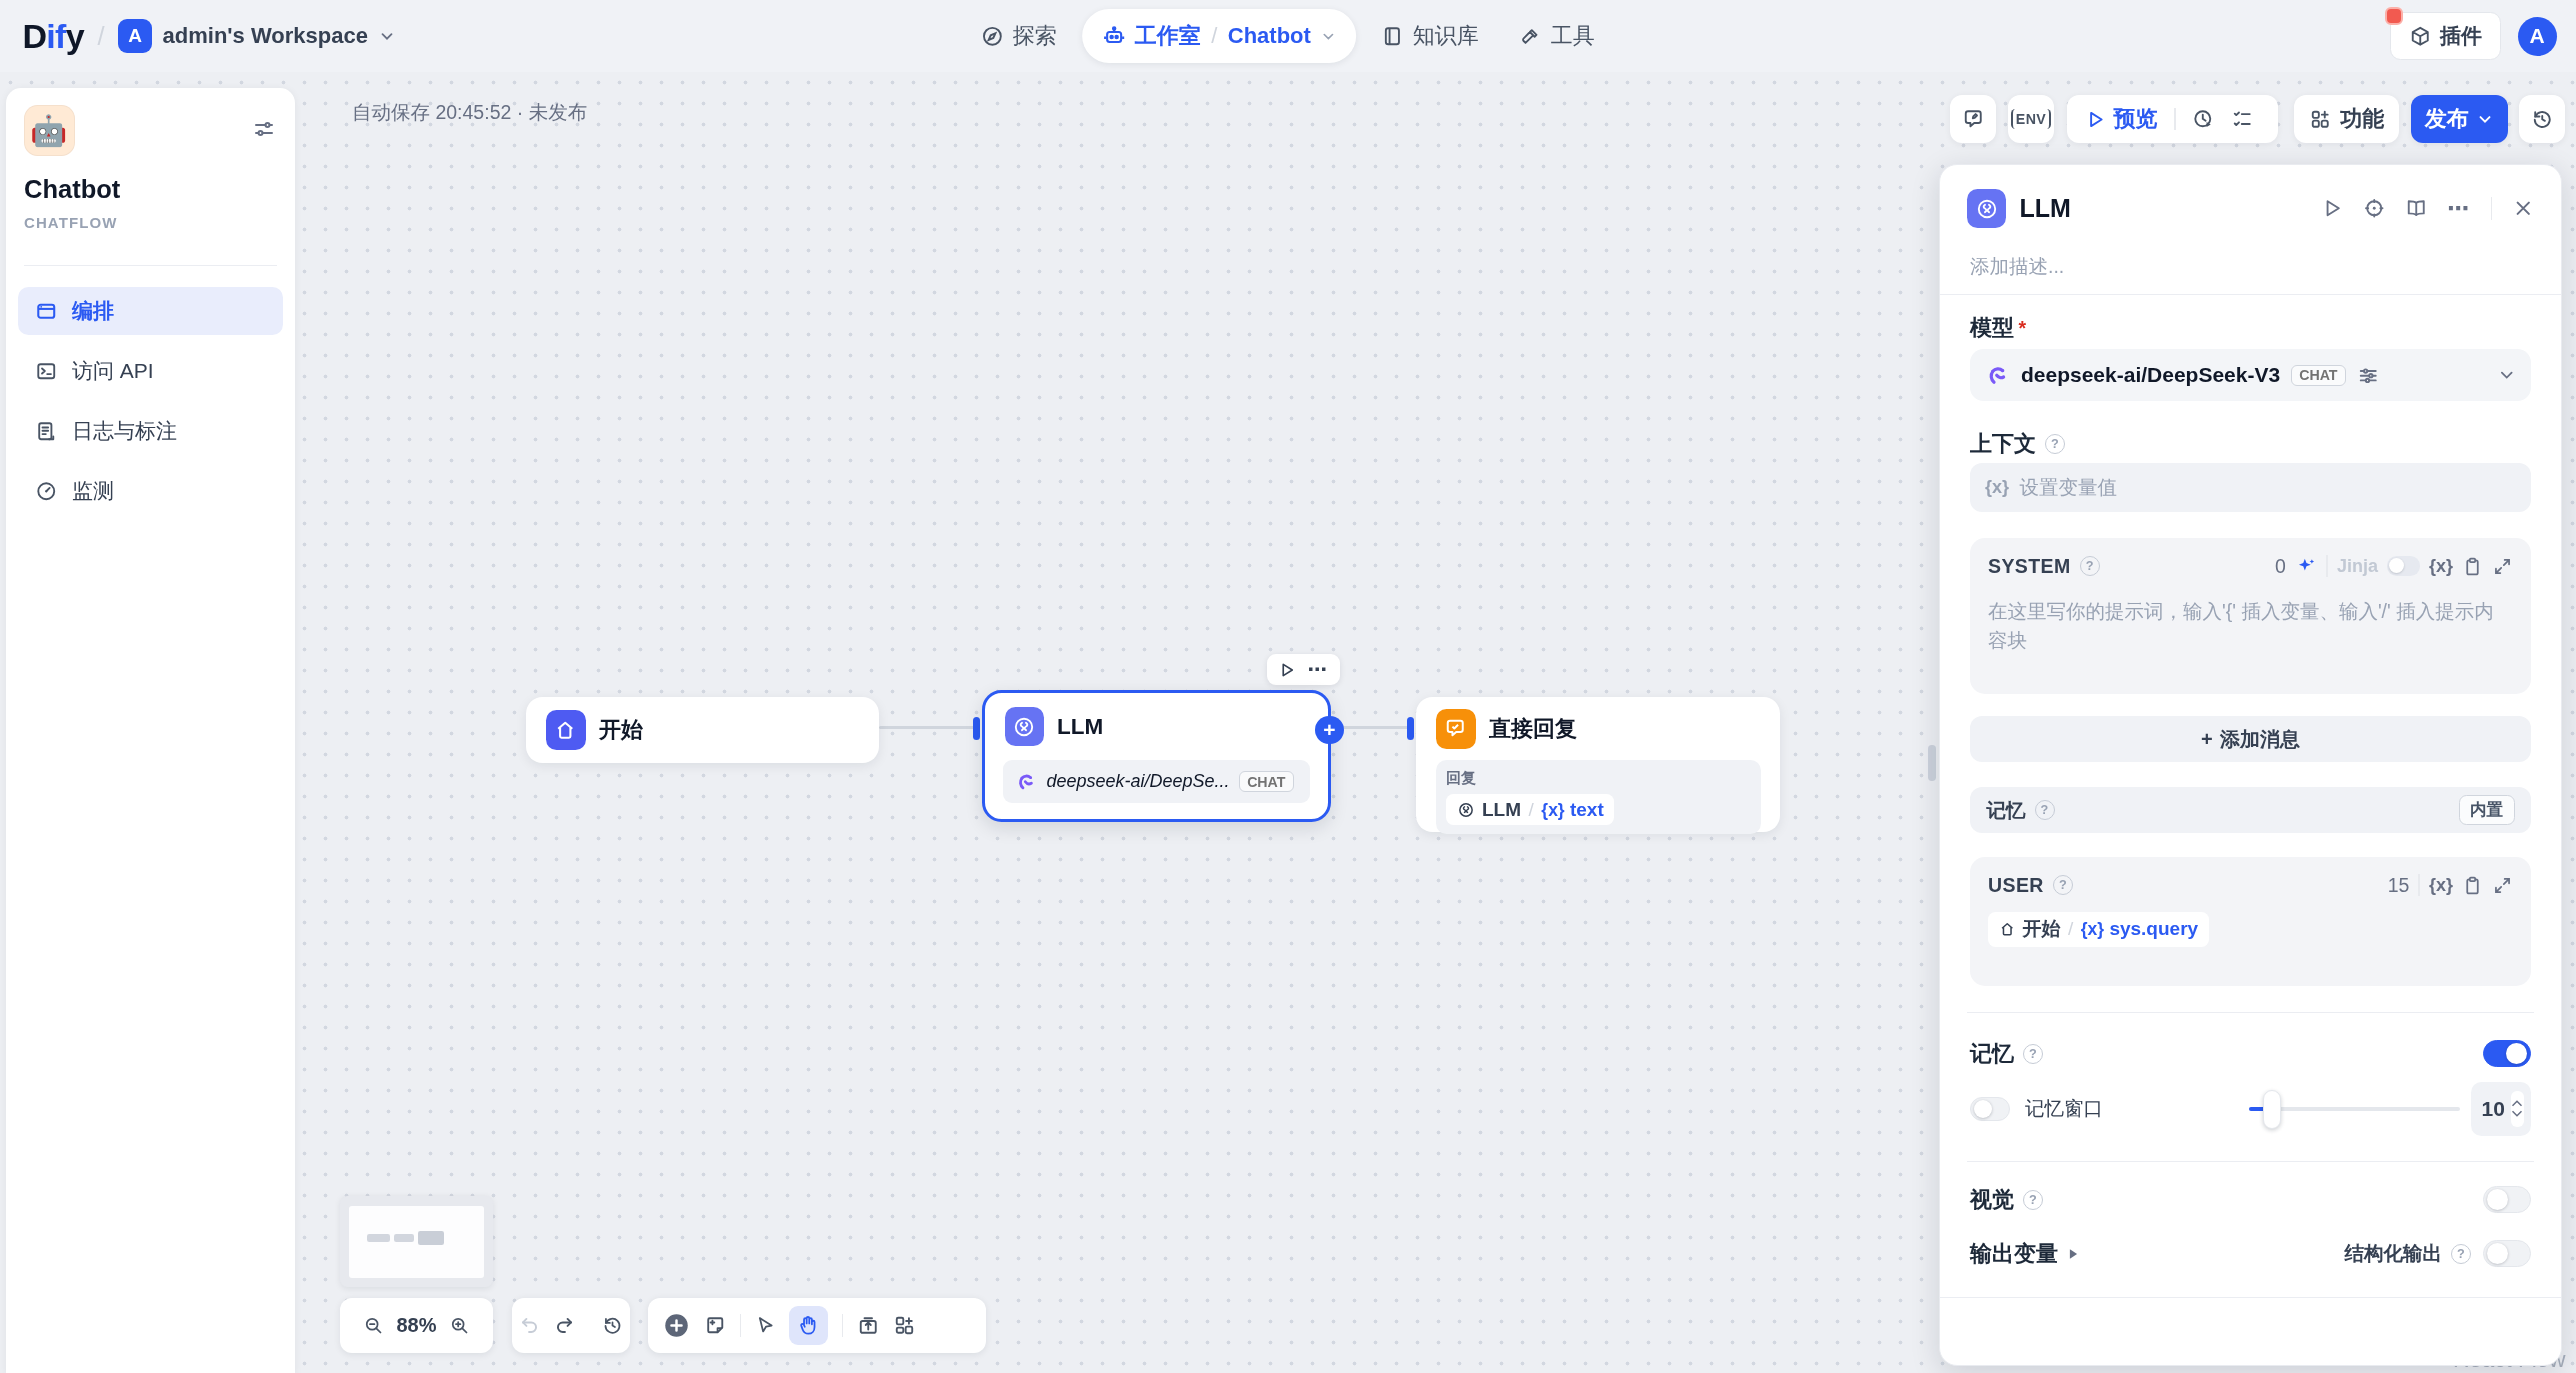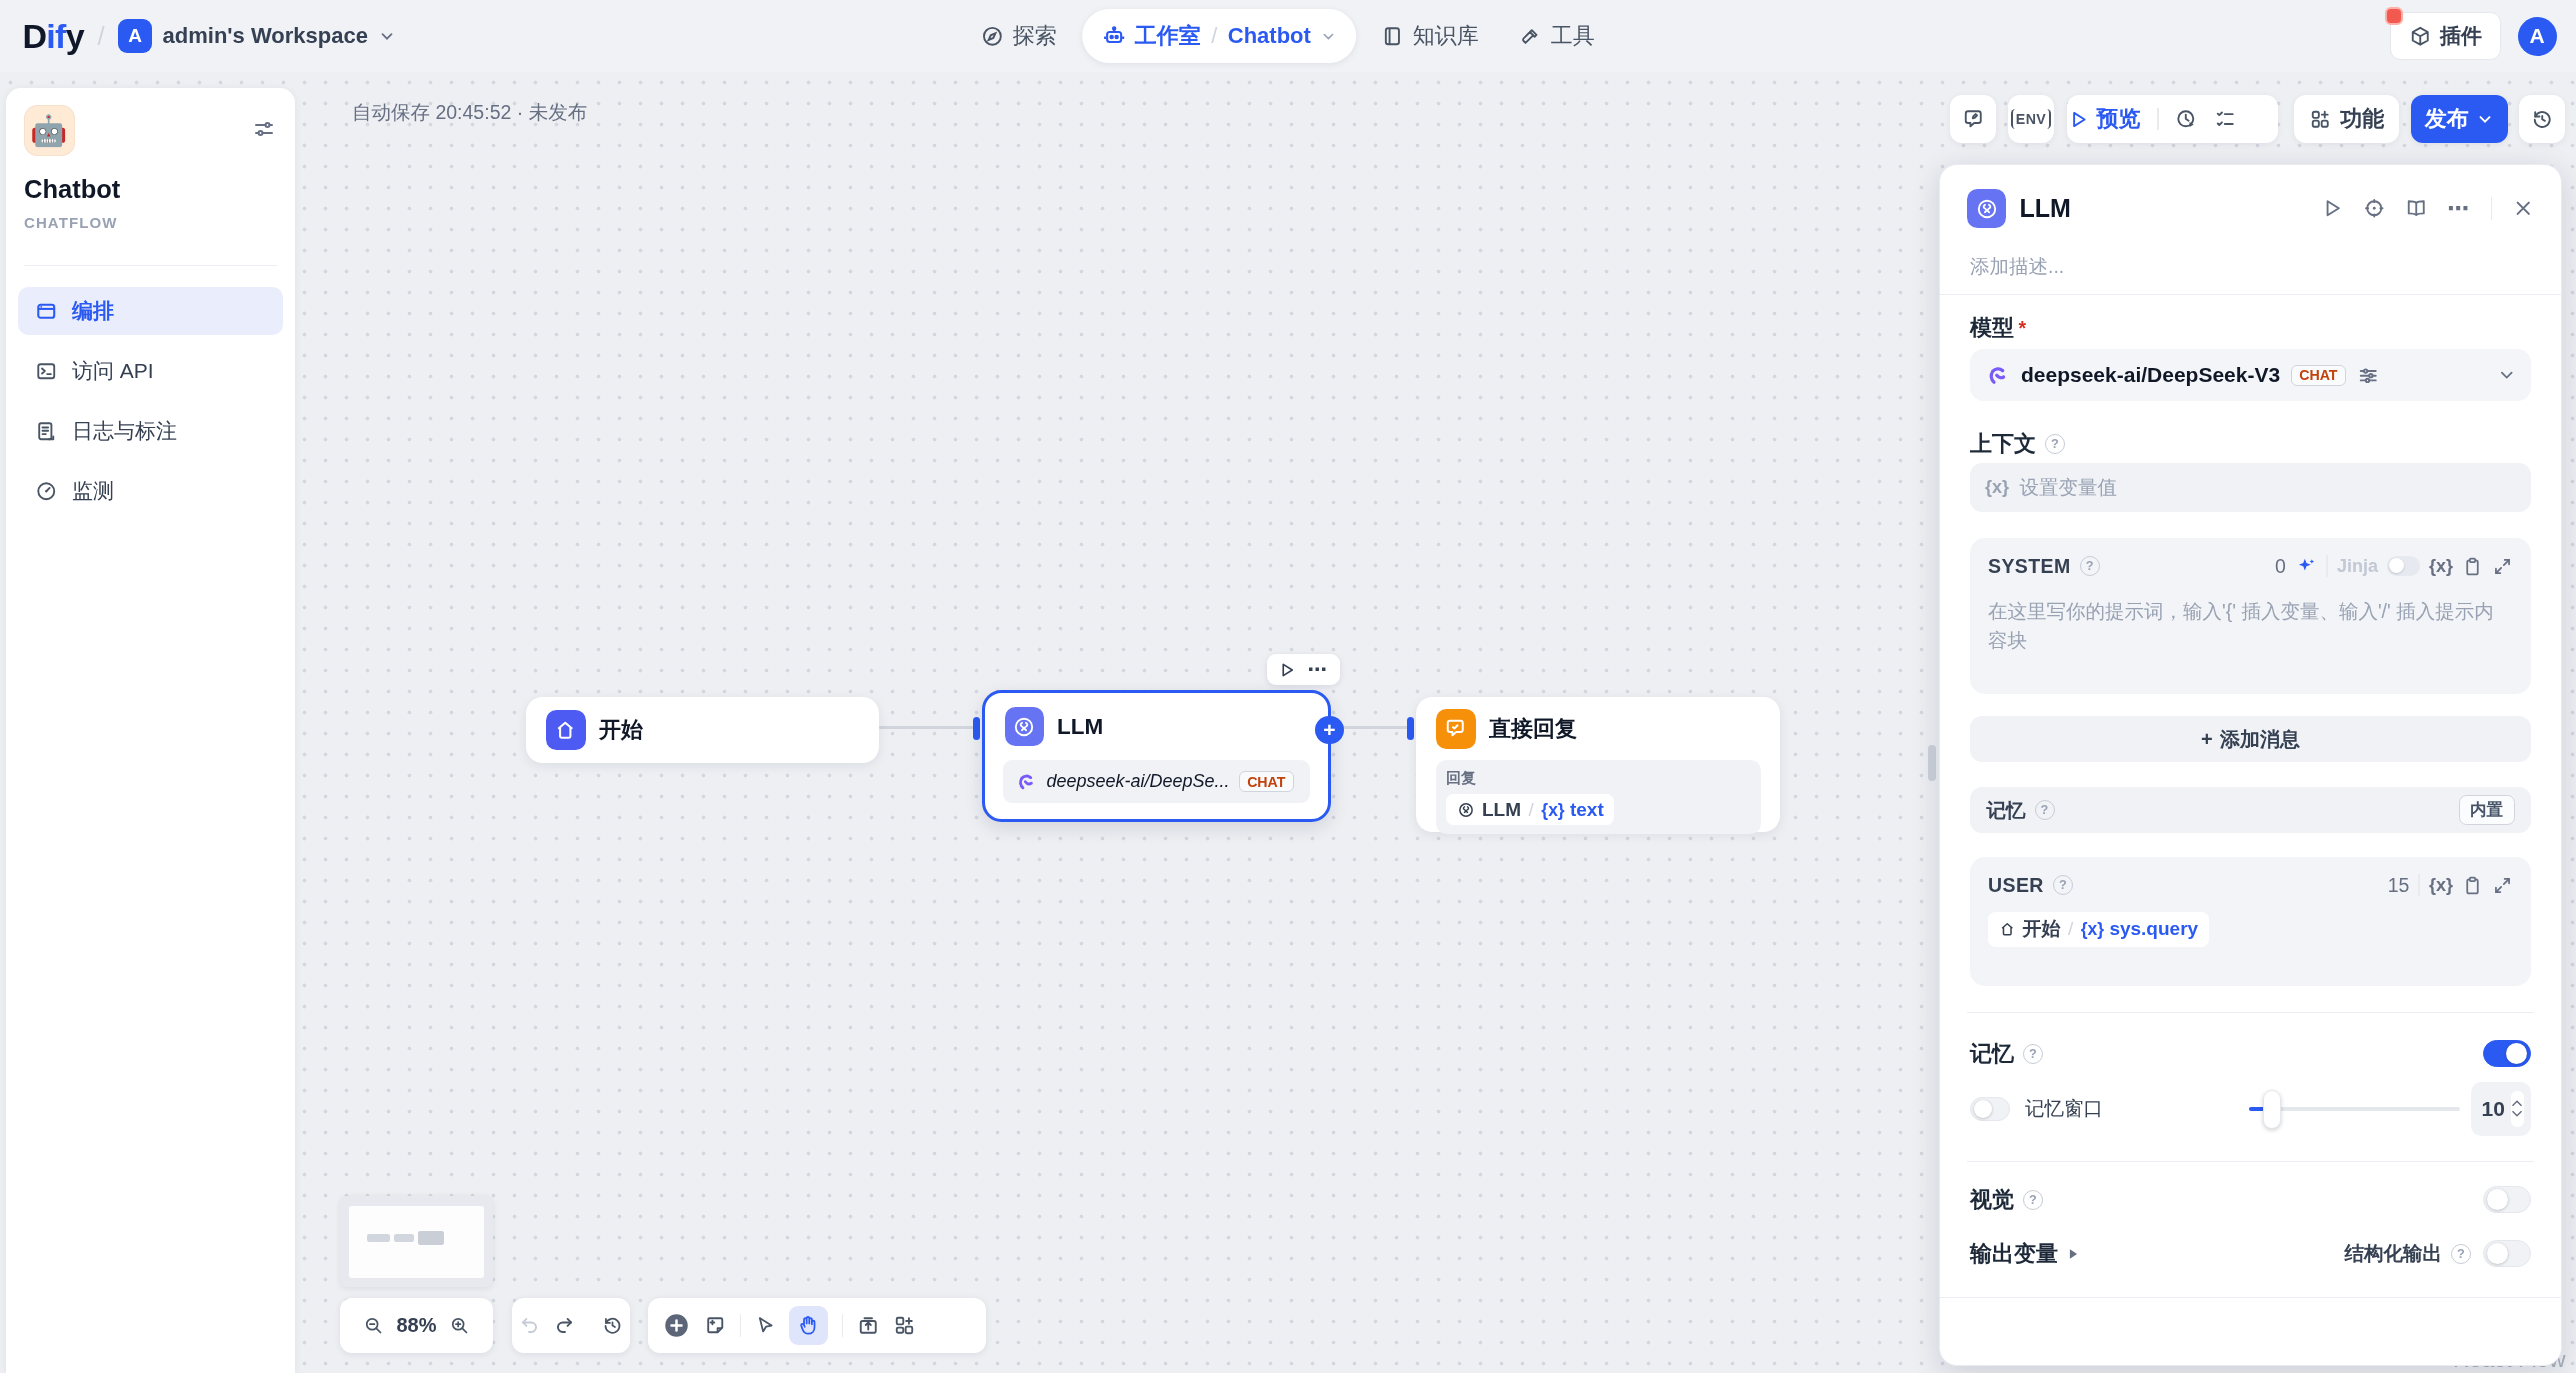--- a/index.html
+++ b/index.html
@@ -37,42 +37,42 @@
     font-size:21px; font-weight:700; display:flex; align-items:center; justify-content:center; cursor:pointer; }
 
   
   #canvas { position:absolute; left:0; top:72px; right:0; bottom:0; background:#edeff3;
     background-image:radial-gradient(circle,#d2d7e0 1.8px,transparent 2.1px); background-size:21px 21px; }
   .autosave { left:352px; top:27px; font-size:19.5px; color:#676f83; }
 
   
   .wbtn { background:#fff; border-radius:12px; box-shadow:0 1.5px 6px rgba(16,24,40,.06);
     display:flex; align-items:center; justify-content:center; color:#495464; cursor:pointer; height:48px; }
-  .wgroup { gap:16.5px; padding:0 1px; justify-content:flex-start; }
+  .wgroup { gap:16.5px; padding:0 18px; justify-content:flex-start; }
   .vdiv { width:1.5px; height:22.5px; background:#e8eaee; }
   .preview-lbl { font-size:22px; font-weight:600; color:#2b5af2; }
   .env-glyph { font-size:14.2px; font-weight:800; letter-spacing:0.4px; color:#495464;
     border-left:2.2px solid #495464; border-right:2.2px solid #495464; border-radius:4.5px; padding:2.2px 3px; }
   .feat-lbl { font-size:22px; font-weight:600; color:#354052; }
   .publish-btn { background:#2b5af2; color:#fff; gap:7.5px; border-radius:12px; }
   .publish-lbl { font-size:22px; font-weight:600; color:#fff; }
 
   
   .edge { background:#d0d5dd; height:3px; border-radius:1.5px; }
   .in-handle { width:6.7px; height:22.5px; border-radius:3.7px; background:#2b5af2; }
   .node { background:#fff; border-radius:16.5px; box-shadow:0 3px 12px rgba(16,24,40,.08); cursor:pointer; }
   .node-head { display:flex; align-items:center; gap:13.5px; padding:0 19.5px; }
   .node-ico { width:40px; height:40px; border-radius:10.5px; display:flex; align-items:center; justify-content:center; }
   .node-title { font-size:22px; font-weight:700; color:#101828; }
   .llm-node { border:3px solid #2b5af2; border-radius:19.5px; box-shadow:0 6px 18px rgba(16,24,40,.12); }
   .model-pill { margin:0 18px; height:43px; background:#f0f2f6; border-radius:9px;
     display:flex; align-items:center; gap:9px; padding:0 12px; }
   .model-pill-txt { font-size:18px; font-weight:500; color:#101828; white-space:nowrap;font-style:italic; }
   .chat-badge { border:1.5px solid #d0d5dd; border-radius:6px; padding:1.5px 7.5px; font-size:14.2px;
-    font-weight:600; color:#c2410c; background:rgba(255,255,255,.6); }
+    font-weight:600; color:#737373; background:rgba(255,255,255,.6); }
   .plus-btn { position:absolute; right:-15.7px; top:22.5px; width:28.5px; height:28.5px; border-radius:50%;
     background:#2b5af2; color:#fff; font-size:21px; font-weight:600; display:flex; align-items:center;
     justify-content:center; cursor:pointer; }
   .node-toolbar { background:#fff; border-radius:9px; box-shadow:0 1.5px 6px rgba(16,24,40,.1);
     display:flex; align-items:center; gap:12px; padding:0 10.5px; color:#354052; }
   .ans-body { margin:0 19.5px; background:#f0f2f6; border-radius:10.5px; padding:9px 10.5px; }
   .ans-lbl { font-size:15px; font-weight:700; color:#676f83; margin-bottom:6px; }
   .var-pill { display:inline-flex; align-items:center; gap:7.5px; background:#fff; border-radius:7.5px;
     padding:4.5px 10.5px; font-size:19px; }
   .var-pill .nname { color:#354052; font-weight:600; }

